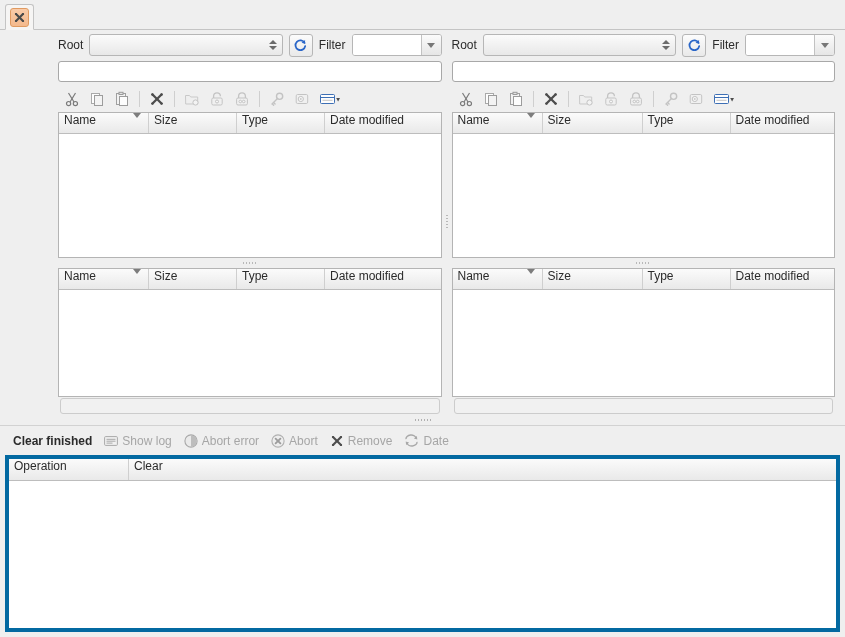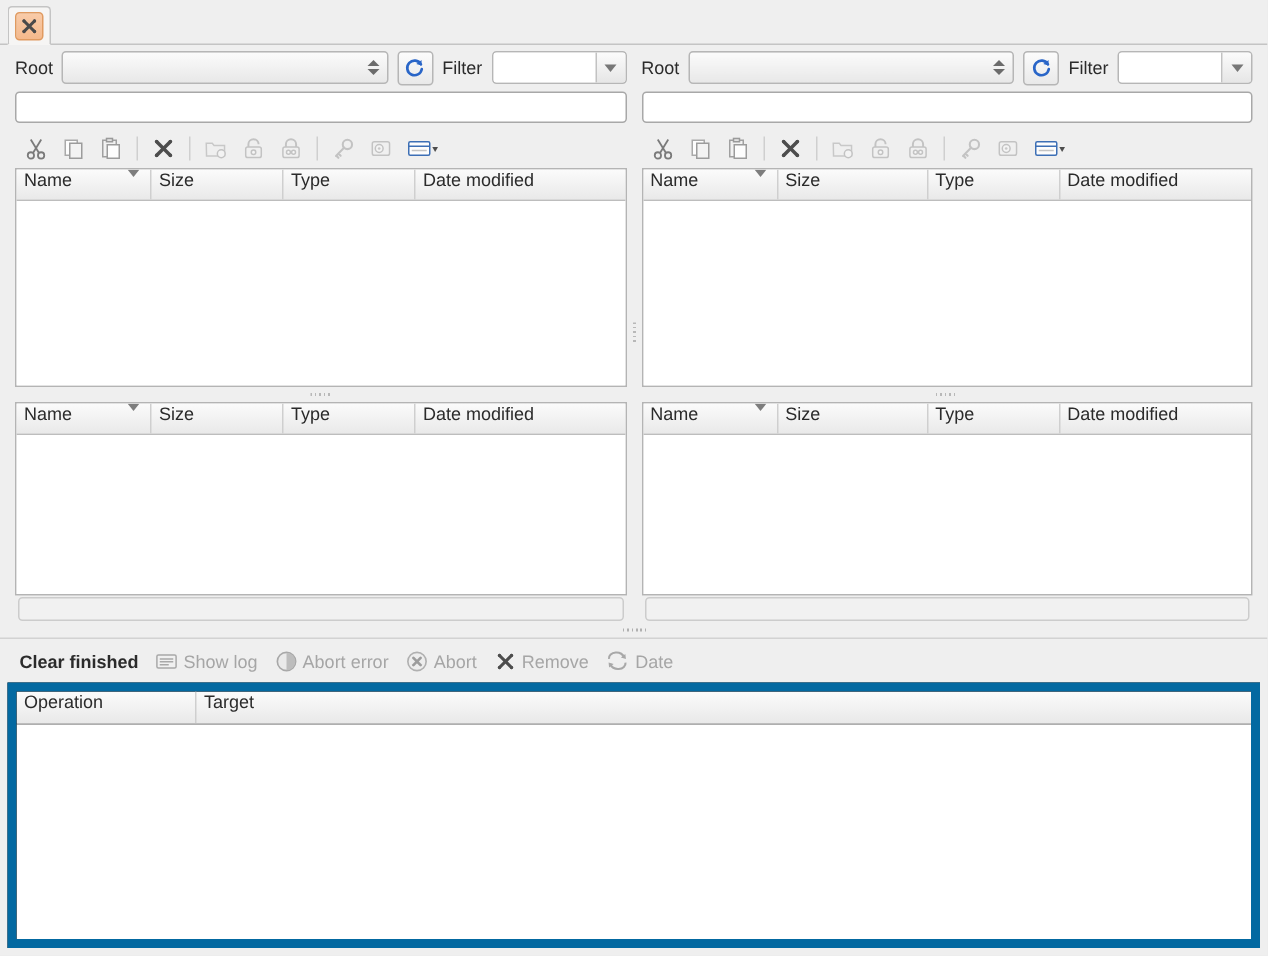--- a/index.html
+++ b/index.html
@@ -73,20 +73,21 @@
     display: flex;
     flex-direction: column;
     min-height: 0;
   }
   .panes-top {
     display: flex;
     flex-direction: row;
     flex: 1 1 auto;
     min-height: 0;
     padding: 0 8px;
+    margin-left: 48px;
   }
   .vsplit {
     width: 6px;
     flex: 0 0 6px;
     background: #efefef;
     display: flex;
     align-items: center;
     justify-content: center;
     cursor: col-resize;
   }
@@ -346,22 +347,22 @@
     white-space: nowrap;
   }
   .qact.enabled { color: #2b2b2b; font-weight: bold; }
   .qact.disabled { color: #a6a6a6; cursor: default; }
   .qact .qicon { display: flex; align-items: center; }
 
   .qlist {
     flex: 1 1 auto;
     min-height: 0;
     margin: 0 5px 5px 5px;
-    border: 6px solid #0369a1;
-    background: #000000;
+    border: 4px solid #0369a1;
+    background: #7dd3fc;
     display: flex;
     flex-direction: column;
     overflow: hidden;
   }
   .qlist .fhead { flex: 0 0 22px; height: 22px; }
 </style>
 </head>
 <body>
 
 <div id="app">
@@ -790,20 +791,20 @@
         <span>Date</span>
       </span>
     </div>
 
     <div class="qlist">
       <div class="fhead">
         <div class="hcell" style="width:120px">
           <span>Operation</span>
         </div>
         <div class="hcell" style="width:235px">
-          <span>Target</span>
+          <span>Clear</span>
         </div>
       </div>
       <div class="fbody"></div>
     </div>
   </div>
 
 </div>
 
 </body></html>

